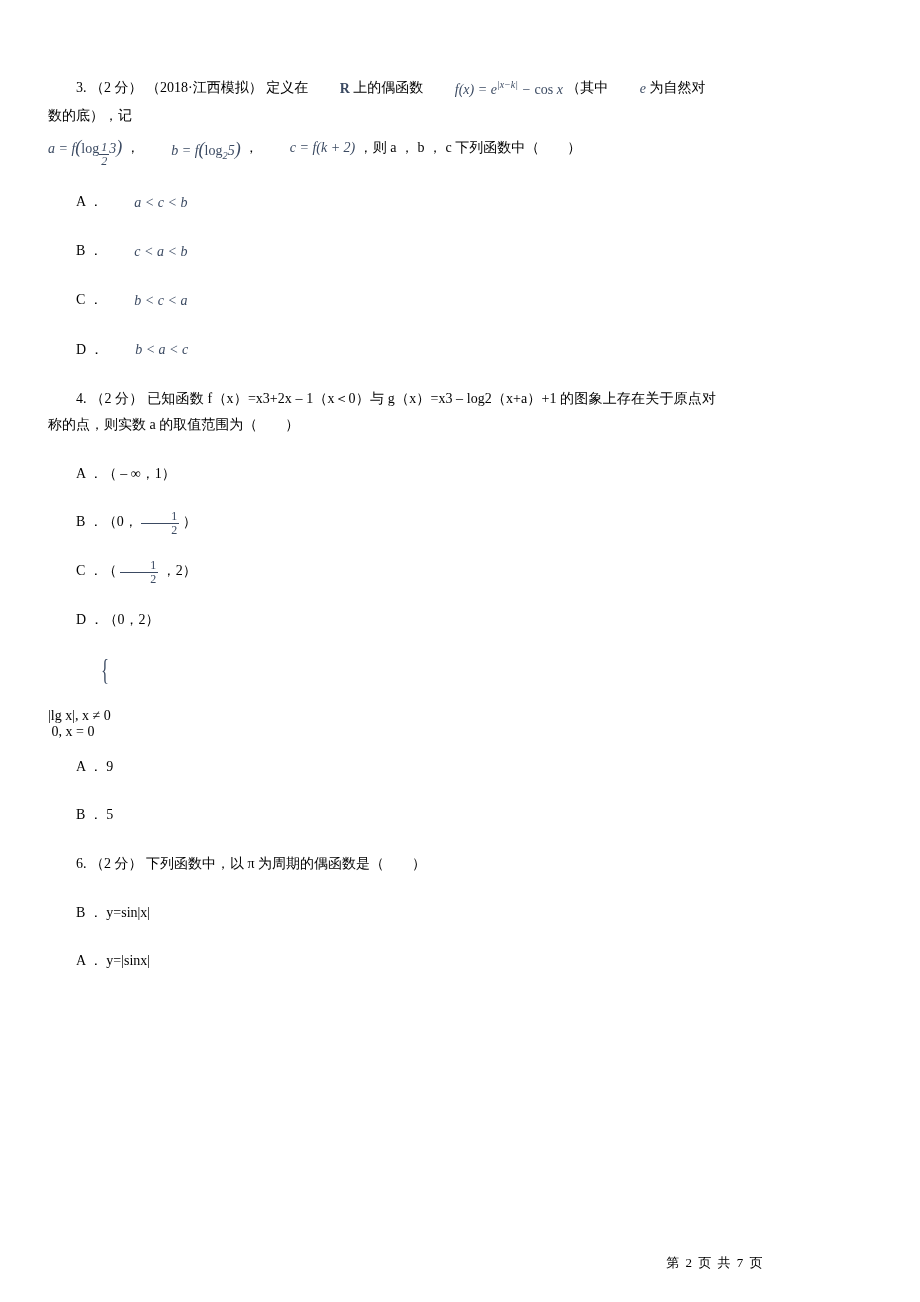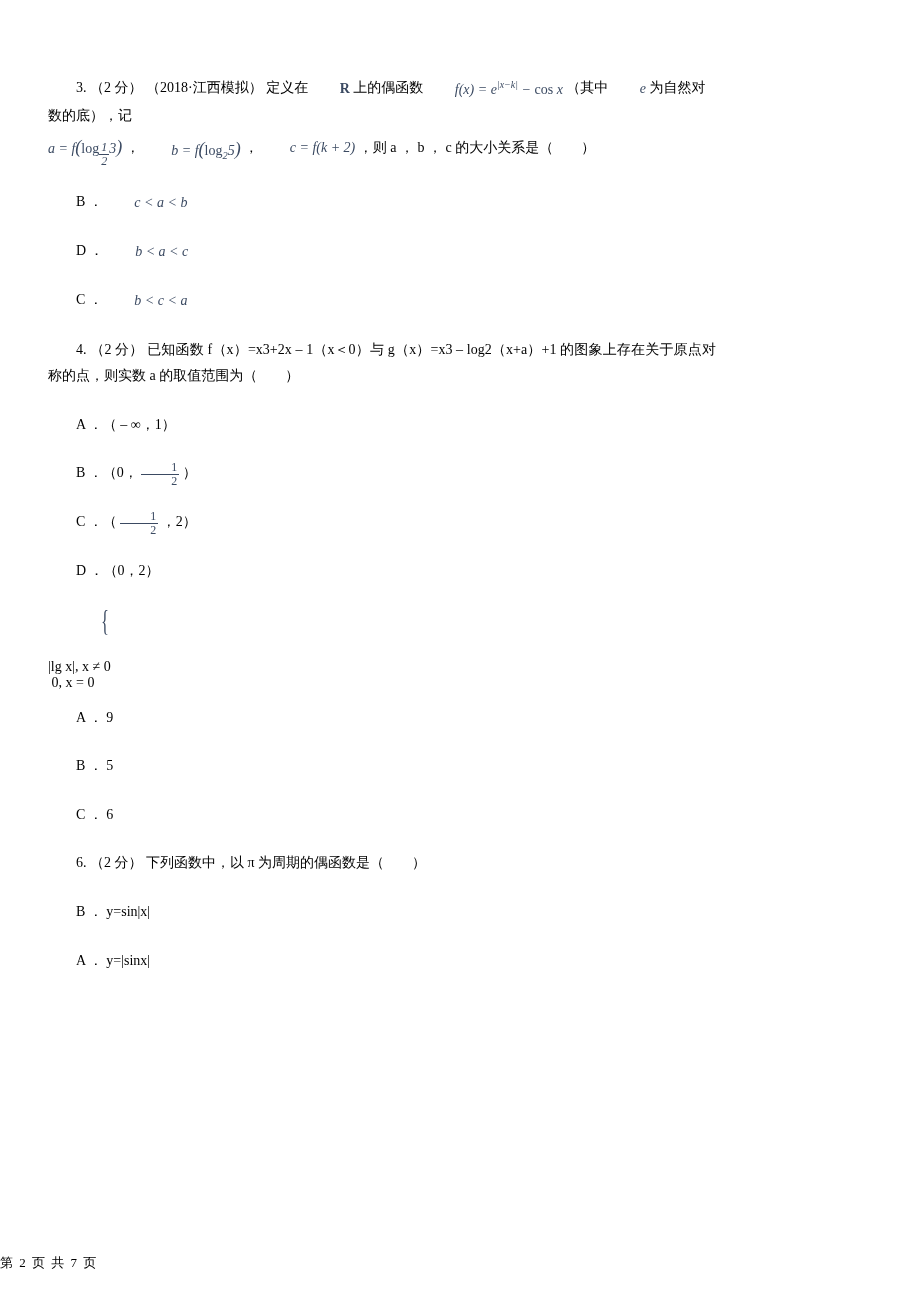--- a/index.html
+++ b/index.html
@@ -82,21 +82,21 @@
     .piecewise .cases {
       display: inline-block;
       font-size: 13px;
       line-height: 1.2;
     }
     .footer {
       position: absolute;
       bottom: 30px;
       width: 100%;
       left: 0;
-      text-align: left;
+      text-align: right;
       font-size: 13px;
       letter-spacing: 1.5px;
     }
   </style>
 </head>
 <body>
 
 <div class="page">
 
   
@@ -107,34 +107,38 @@
     <span class="mathimg">f(x) = e<sup style="font-size:10px">|x−k|</sup> − <span class="rm">cos</span> x</span>
     <span> （其中 </span>
     <span class="mathimg">e</span>
     <span> 为自然对数的底），记 </span>
     <br>
     <span class="mathimg" style="text-indent:0">a = f<span style="font-size:18px">(</span><span class="rm">log</span><span class="sub"><span class="frac"><span class="top">1</span><span class="bot">2</span></span></span>3<span style="font-size:18px">)</span></span>
     <span> ， </span>
     <span class="mathimg">b = f<span style="font-size:18px">(</span><span class="rm">log</span><span class="sub">2</span>5<span style="font-size:18px">)</span></span>
     <span> ， </span>
     <span class="mathimg">c = f(k + 2)</span>
-    <span> ，则 a  ， b  ， c  的大小关系是（　　）</span>
+    <span> ，则 a  ， b  ， c  下列函数中（　　）</span>
   </p>
 
+  <p class="para indent-opt">
+    <span>A ．</span>
+    <span class="mathimg">a &lt; c &lt; b</span>
+  </p>
   <p class="para indent-opt">
     <span>B ．</span>
     <span class="mathimg">c &lt; a &lt; b</span>
   </p>
   <p class="para indent-opt">
+    <span>C ．</span>
+    <span class="mathimg">b &lt; c &lt; a</span>
+  </p>
+  <p class="para indent-opt">
     <span>D ．</span>
     <span class="mathimg">b &lt; a &lt; c</span>
-  </p>
-  <p class="para indent-opt">
-    <span>C ．</span>
-    <span class="mathimg">b &lt; c &lt; a</span>
   </p>
 
   
   <p class="para indent" style="text-align:justify">4. （2 分）  已知函数 f（x）=x3+2x – 1（x＜0）与 g（x）=x3 – log2（x+a）+1 的图象上存在关于原点对称的点，则实数 a 的取值范围为（　　）</p>
 
   <p class="para indent-opt">A ．（ – ∞，1）</p>
   <p class="para indent-opt">
     <span>B ．（0， </span>
     <span class="frac"><span class="top">1</span><span class="bot">2</span></span>
     <span> ）</span>
@@ -153,21 +157,20 @@
       <span class="cases">
         </span>
       </span></p><div>|<span class="rm">lg</span> x|, x ≠ 0</div>
         <div>&nbsp;0, x = 0</div>
       
     
   <p></p>
 
   <p class="para indent-opt">A ． 9</p>
   <p class="para indent-opt">B ． 5</p>
-  <p class="para indent-opt">C ． 6</p>
 
   
   <p class="para indent">6. （2 分）  下列函数中，以 π  为周期的偶函数是（　　）</p>
   <p class="para indent-opt">B ． y=sin|x|</p>
   <p class="para indent-opt">A ． y=|sinx|</p>
 
   <div class="footer">第 2 页 共 7 页</div>
 </div>
 
 </body></html>

